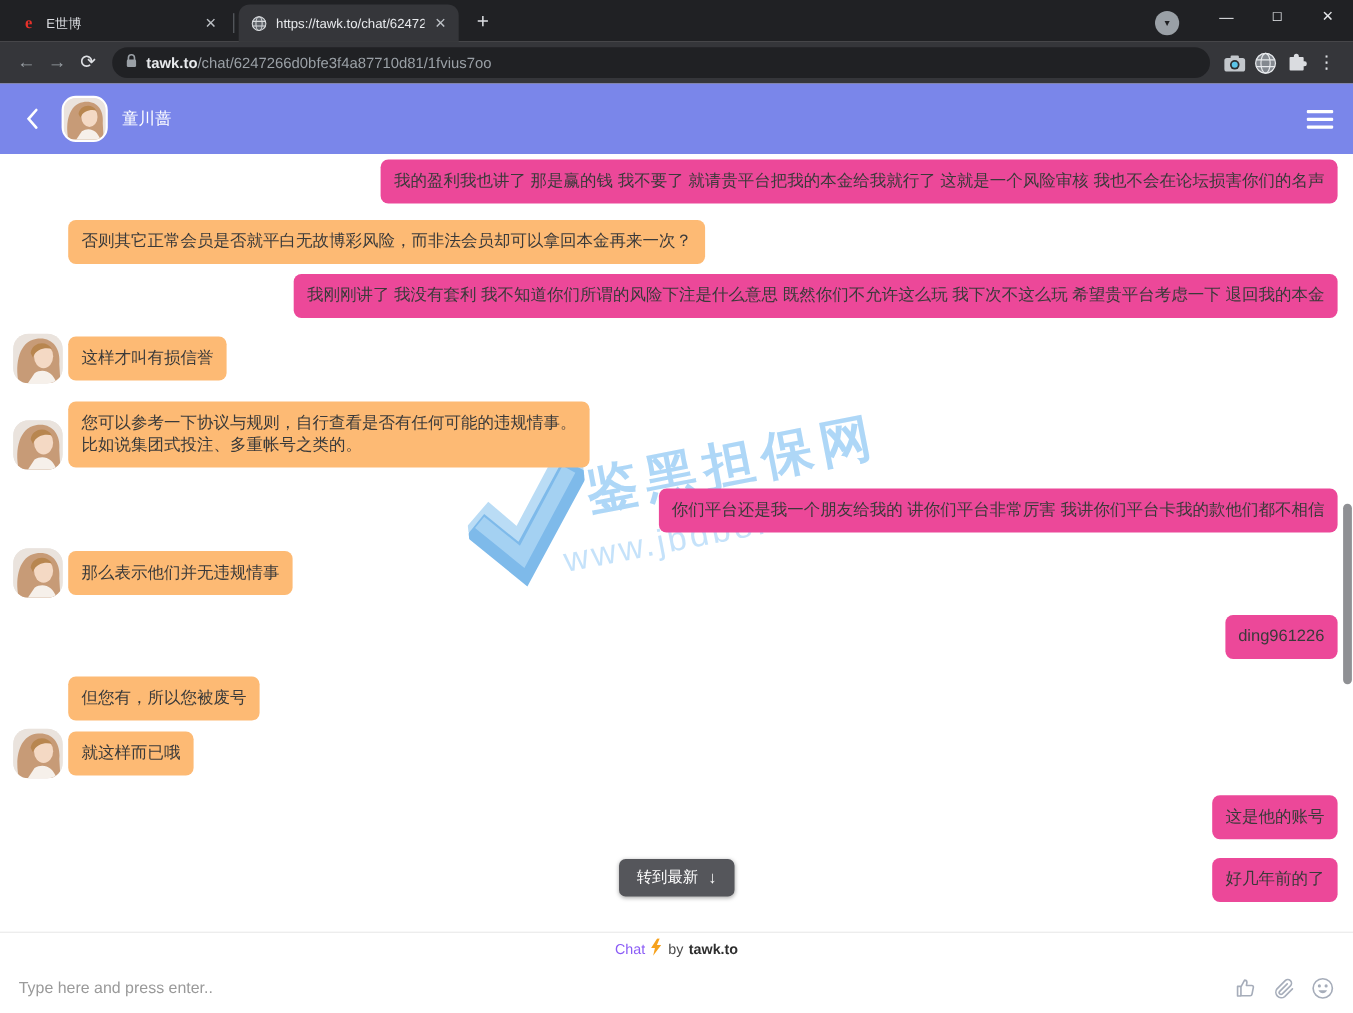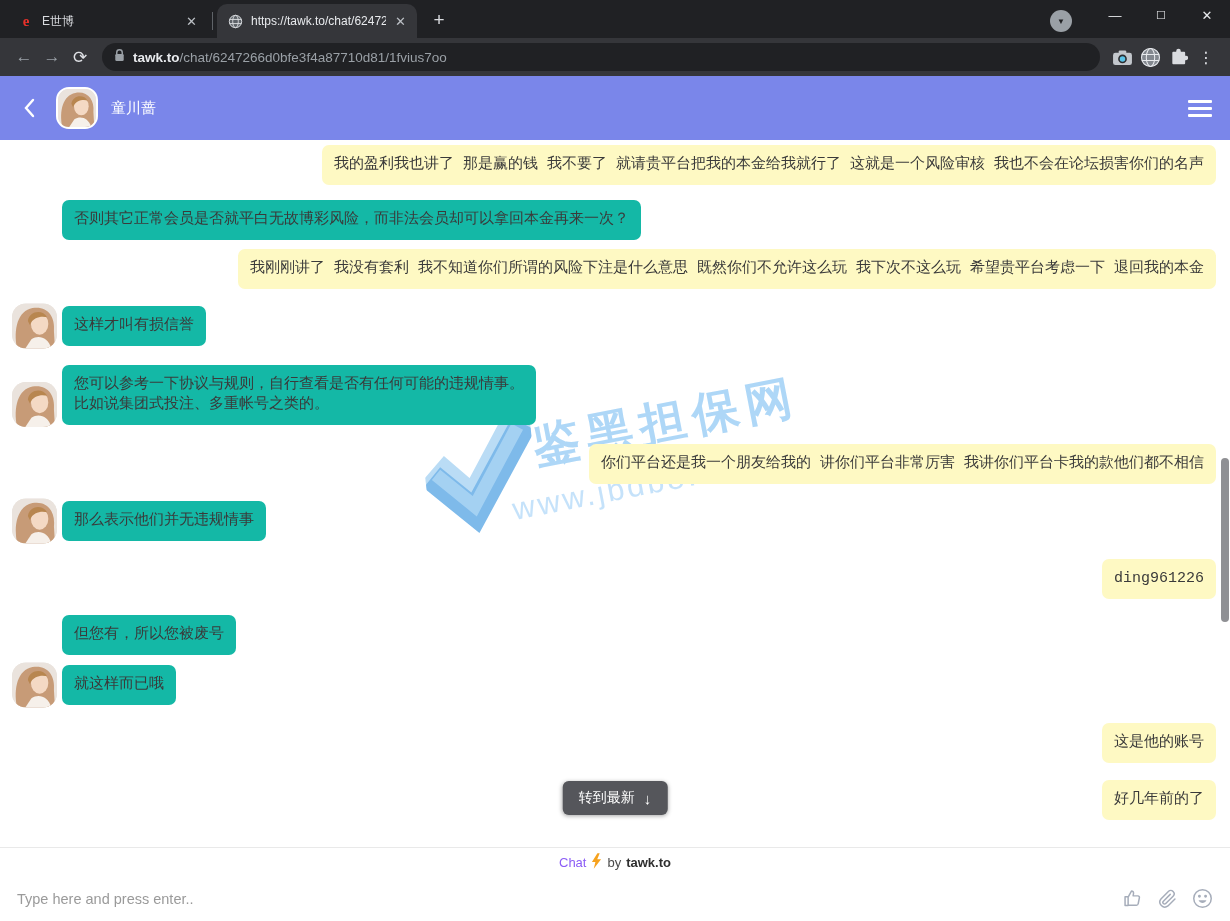--- a/index.html
+++ b/index.html
@@ -58,22 +58,22 @@
   .row { display:flex; margin-bottom:17px; position:relative; z-index:1; }
   .row.left { padding-left:62px; }
   .row.right { justify-content:flex-end; padding-right:14px; }
   .avatar { position:absolute; left:12px; top:50%; transform:translateY(-50%); width:45px; height:45px;
             border-radius:14px; overflow:hidden; background:#e9e4df; }
   .avatar.bottom { top:auto; bottom:-2px; transform:none; }
   .bubble { max-width:1160px; padding:10px 12px; border-radius:7px; font-size:15px; line-height:20px;
             color:#3a3a3a; white-space:nowrap; }
   .bubble.multi { white-space:normal; }
   .bubble .para + .para { }
-  .bubble.blue { background:#14b8a6;font-family:Liberation Mono, monospace; }
-  .bubble.pink { background:#fef9c3;font-family:Liberation Mono, monospace; }
+  .bubble.blue { background:#fdba74; }
+  .bubble.pink { background:#ec4899; }
 
   
   .watermark { position:absolute; left:415px; top:240px; z-index:0; pointer-events:none; }
   .wm-logo { position:absolute; left:10px; top:25px; transform:rotate(-6deg); opacity:.8; }
   .wm-textblock { position:absolute; left:120px; top:10px; transform:rotate(-11deg); }
   .wm-title { font-size:47px; font-weight:bold; letter-spacing:7px; color:rgba(125,190,242,.62); white-space:nowrap; }
   .wm-url { font-size:31px; color:rgba(150,203,245,.55); margin-top:8px; margin-left:-32px; letter-spacing:3px; white-space:nowrap; }
 
   .scroll-thumb { position:absolute; right:1px; top:318px; width:8px; height:164px; background:#8f9094; border-radius:4px; z-index:3; }
 

